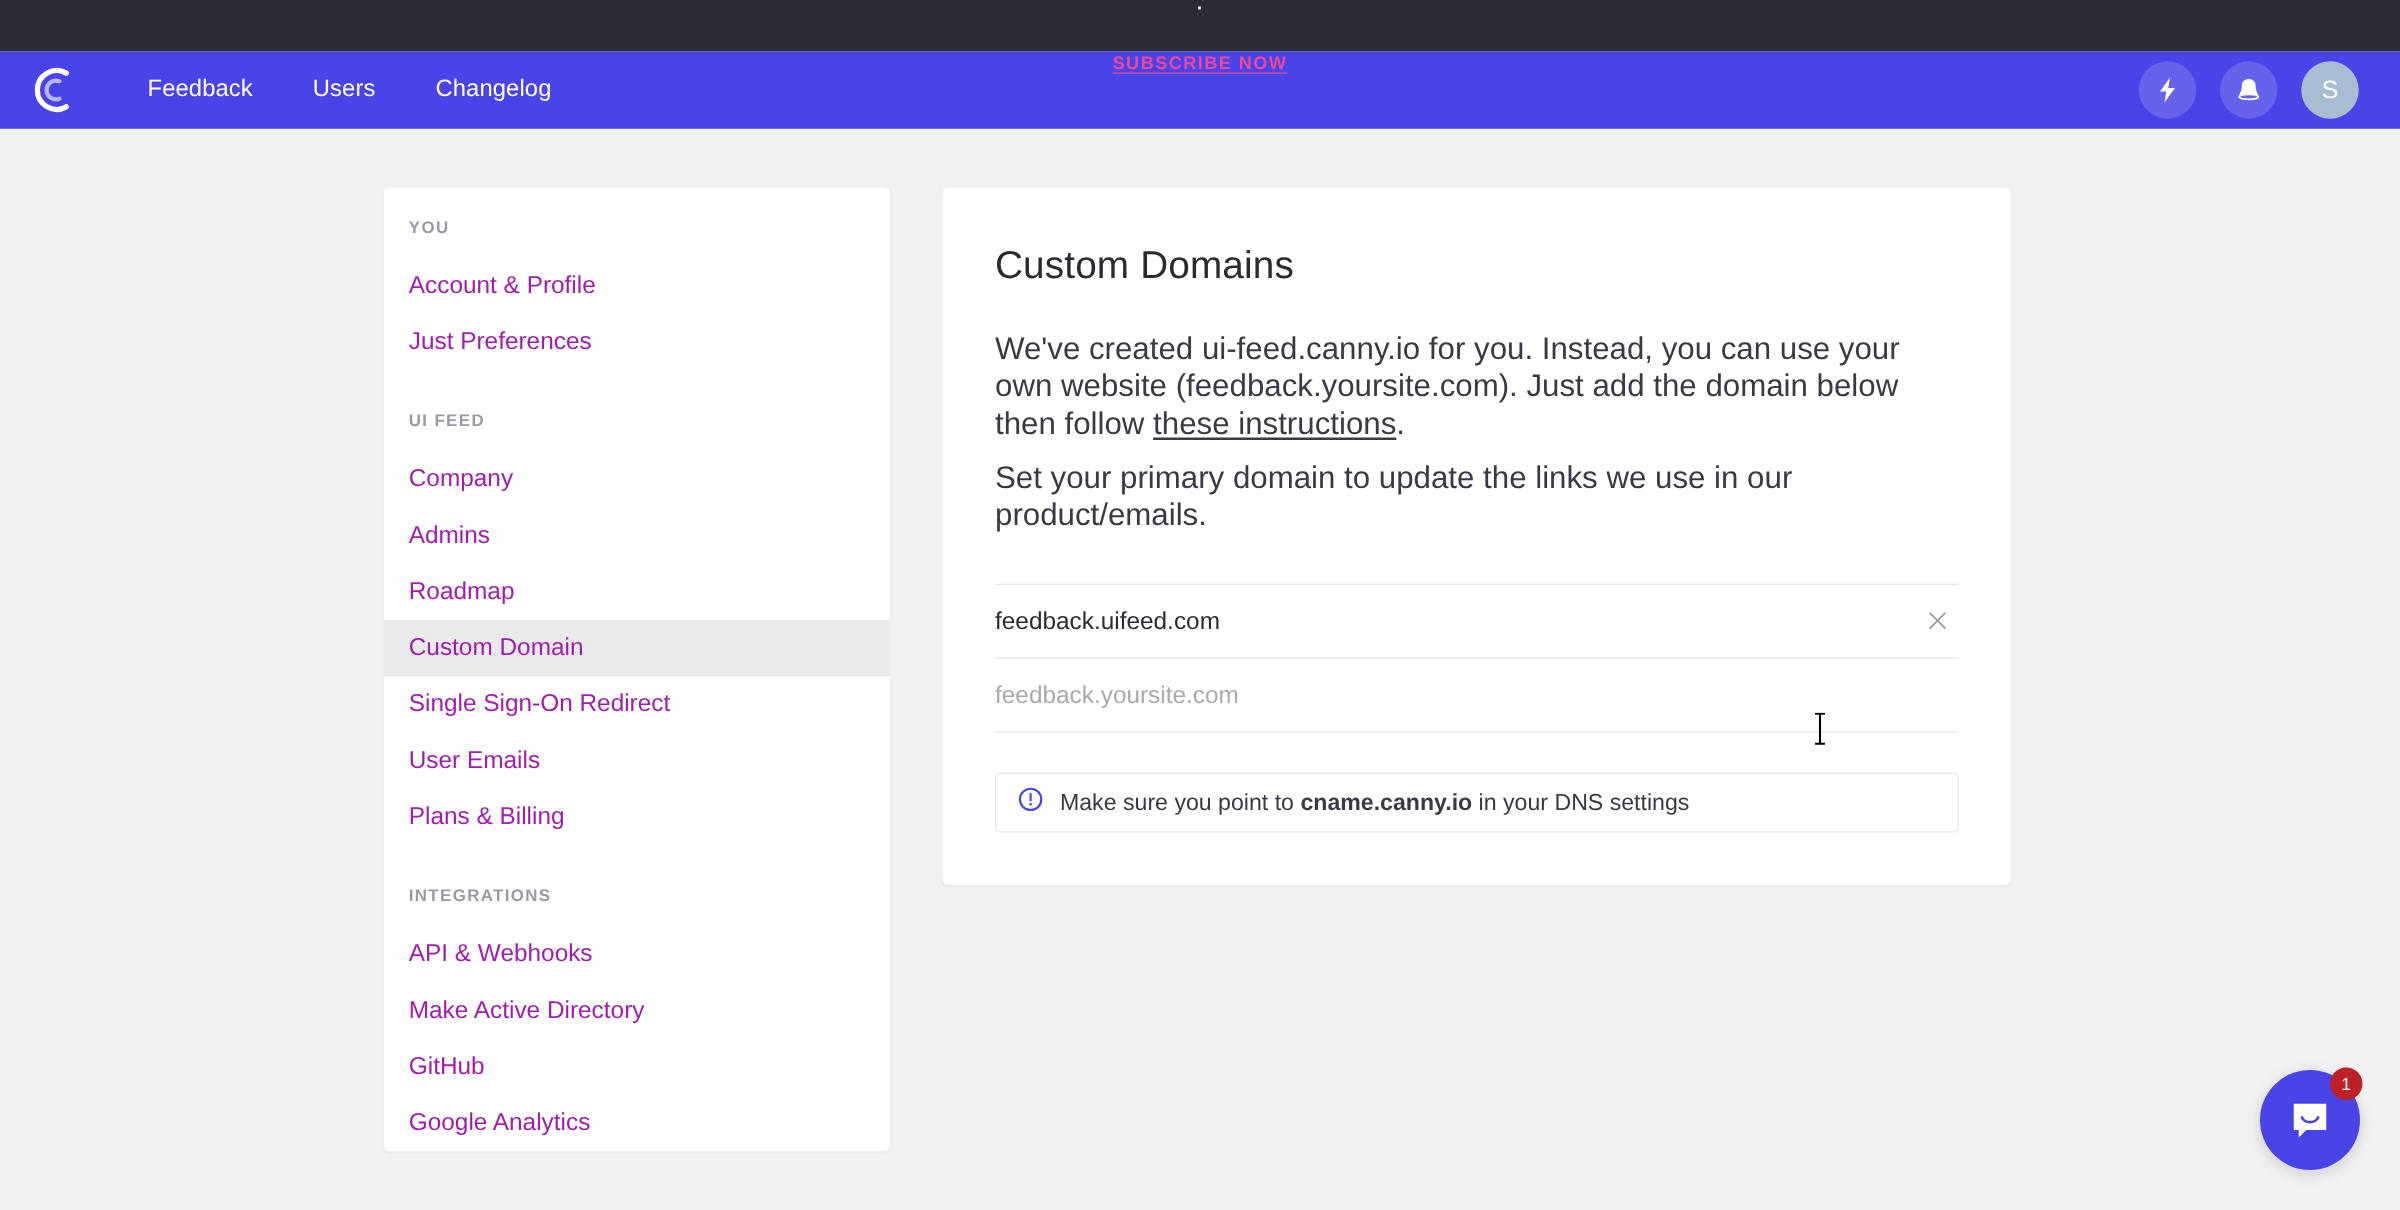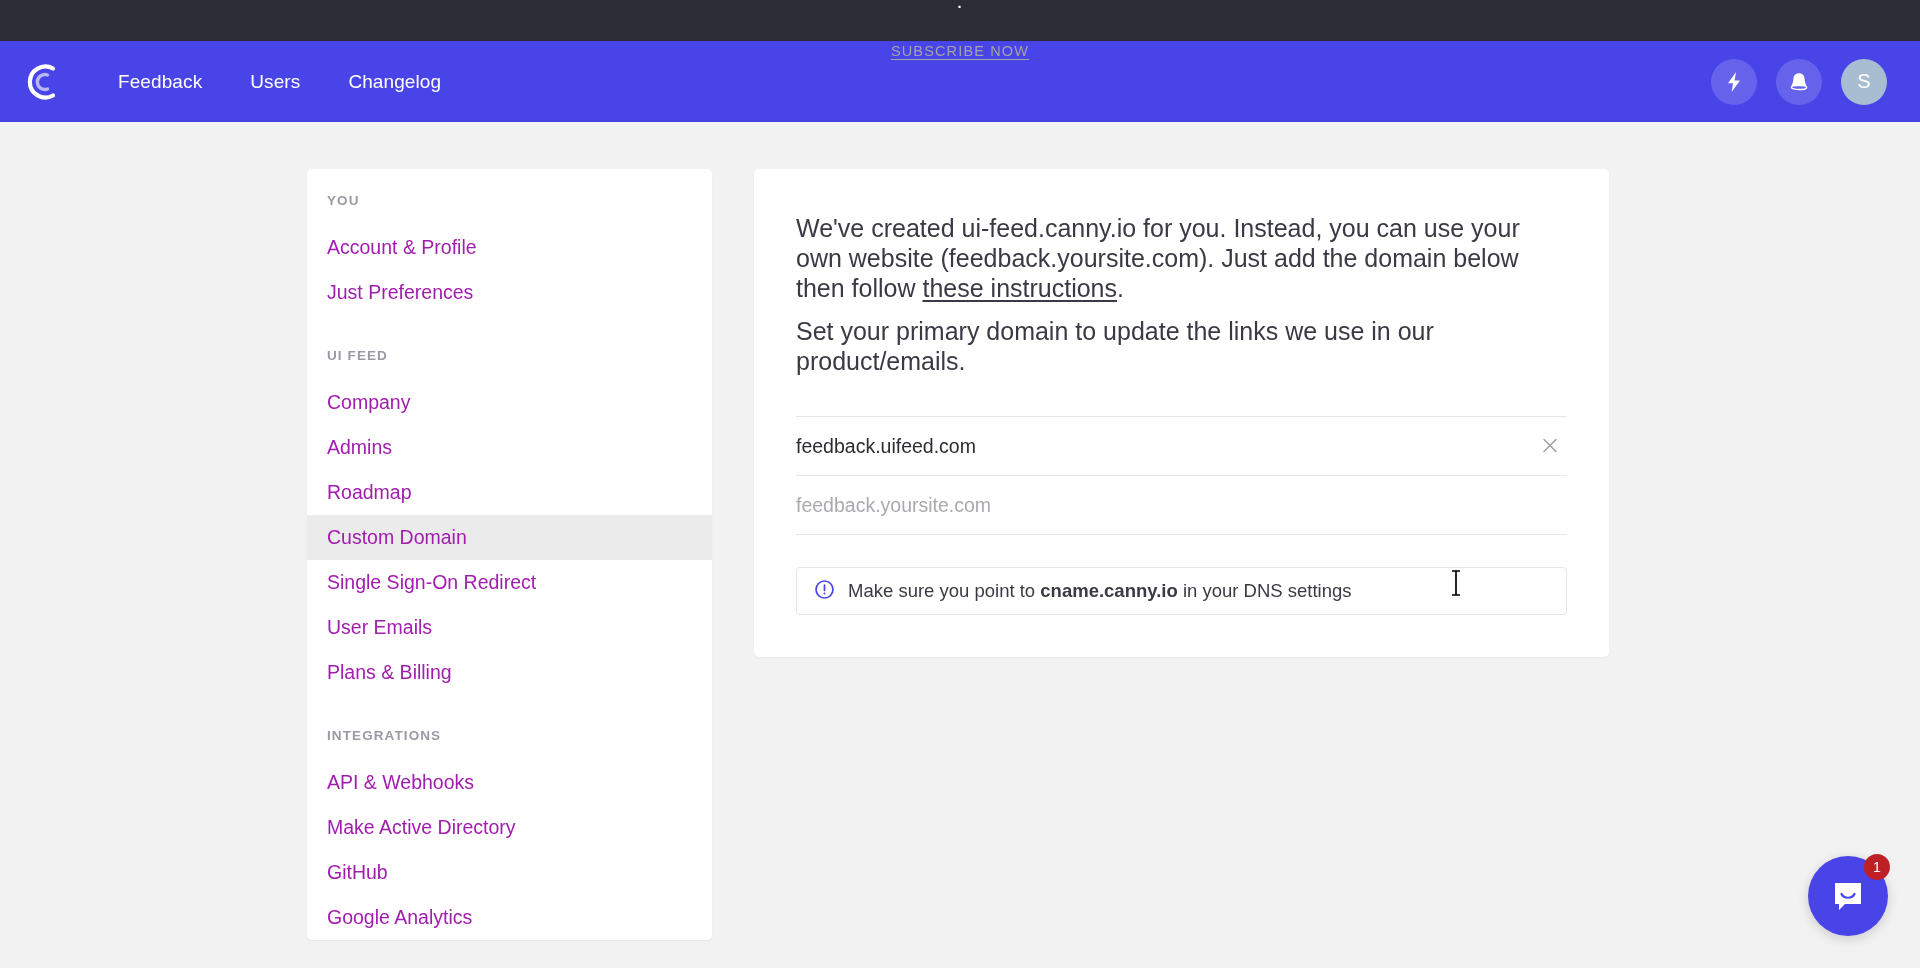--- a/index.html
+++ b/index.html
@@ -33,33 +33,33 @@
     font-weight: bold;
     letter-spacing: 1.15px;
   }
   .trial-sep {
     color: #ffffff;
     font-size: 14.5px;
     font-weight: bold;
     margin: 0 9px;
   }
   .trial-link {
-    color: #a3a3a3;
+    color: #ec4899;
     font-size: 14.5px;
-    font-weight: normal;
+    font-weight: bold;
     letter-spacing: 1.15px;
     text-decoration: underline;
     text-underline-offset: 3px;
     cursor: pointer;
     margin-top: 28px;
   }
 
   
   .navbar {
-    height: 81px;
+    height: 62px;
     background: #4944e8;
     display: flex;
     align-items: center;
     padding: 0 33px 0 20px;
   }
   .logo {
     width: 46px;
     height: 46px;
     display: flex;
     align-items: center;
@@ -353,20 +353,21 @@
       <div class="side-group-label">INTEGRATIONS</div>
       <div class="side-item">API &amp; Webhooks</div>
       <div class="side-item">Make Active Directory</div>
       <div class="side-item">GitHub</div>
       <div class="side-item">Google Analytics</div>
     </div>
   </div>
 
   <div class="main-card">
 
+    <div class="card-title">Custom Domains</div>
 
     <div class="card-para">
       <span>We've created ui-feed.canny.io for you. Instead, you can use your own website (feedback.yoursite.com). Just add the domain below then follow </span><span class="inline-link">these instructions</span><span>.</span>
     </div>
 
     <div class="card-para second">Set your primary domain to update the links we use in our product/emails.</div>
 
     <div class="divider"></div>
 
     <div class="domain-row">

